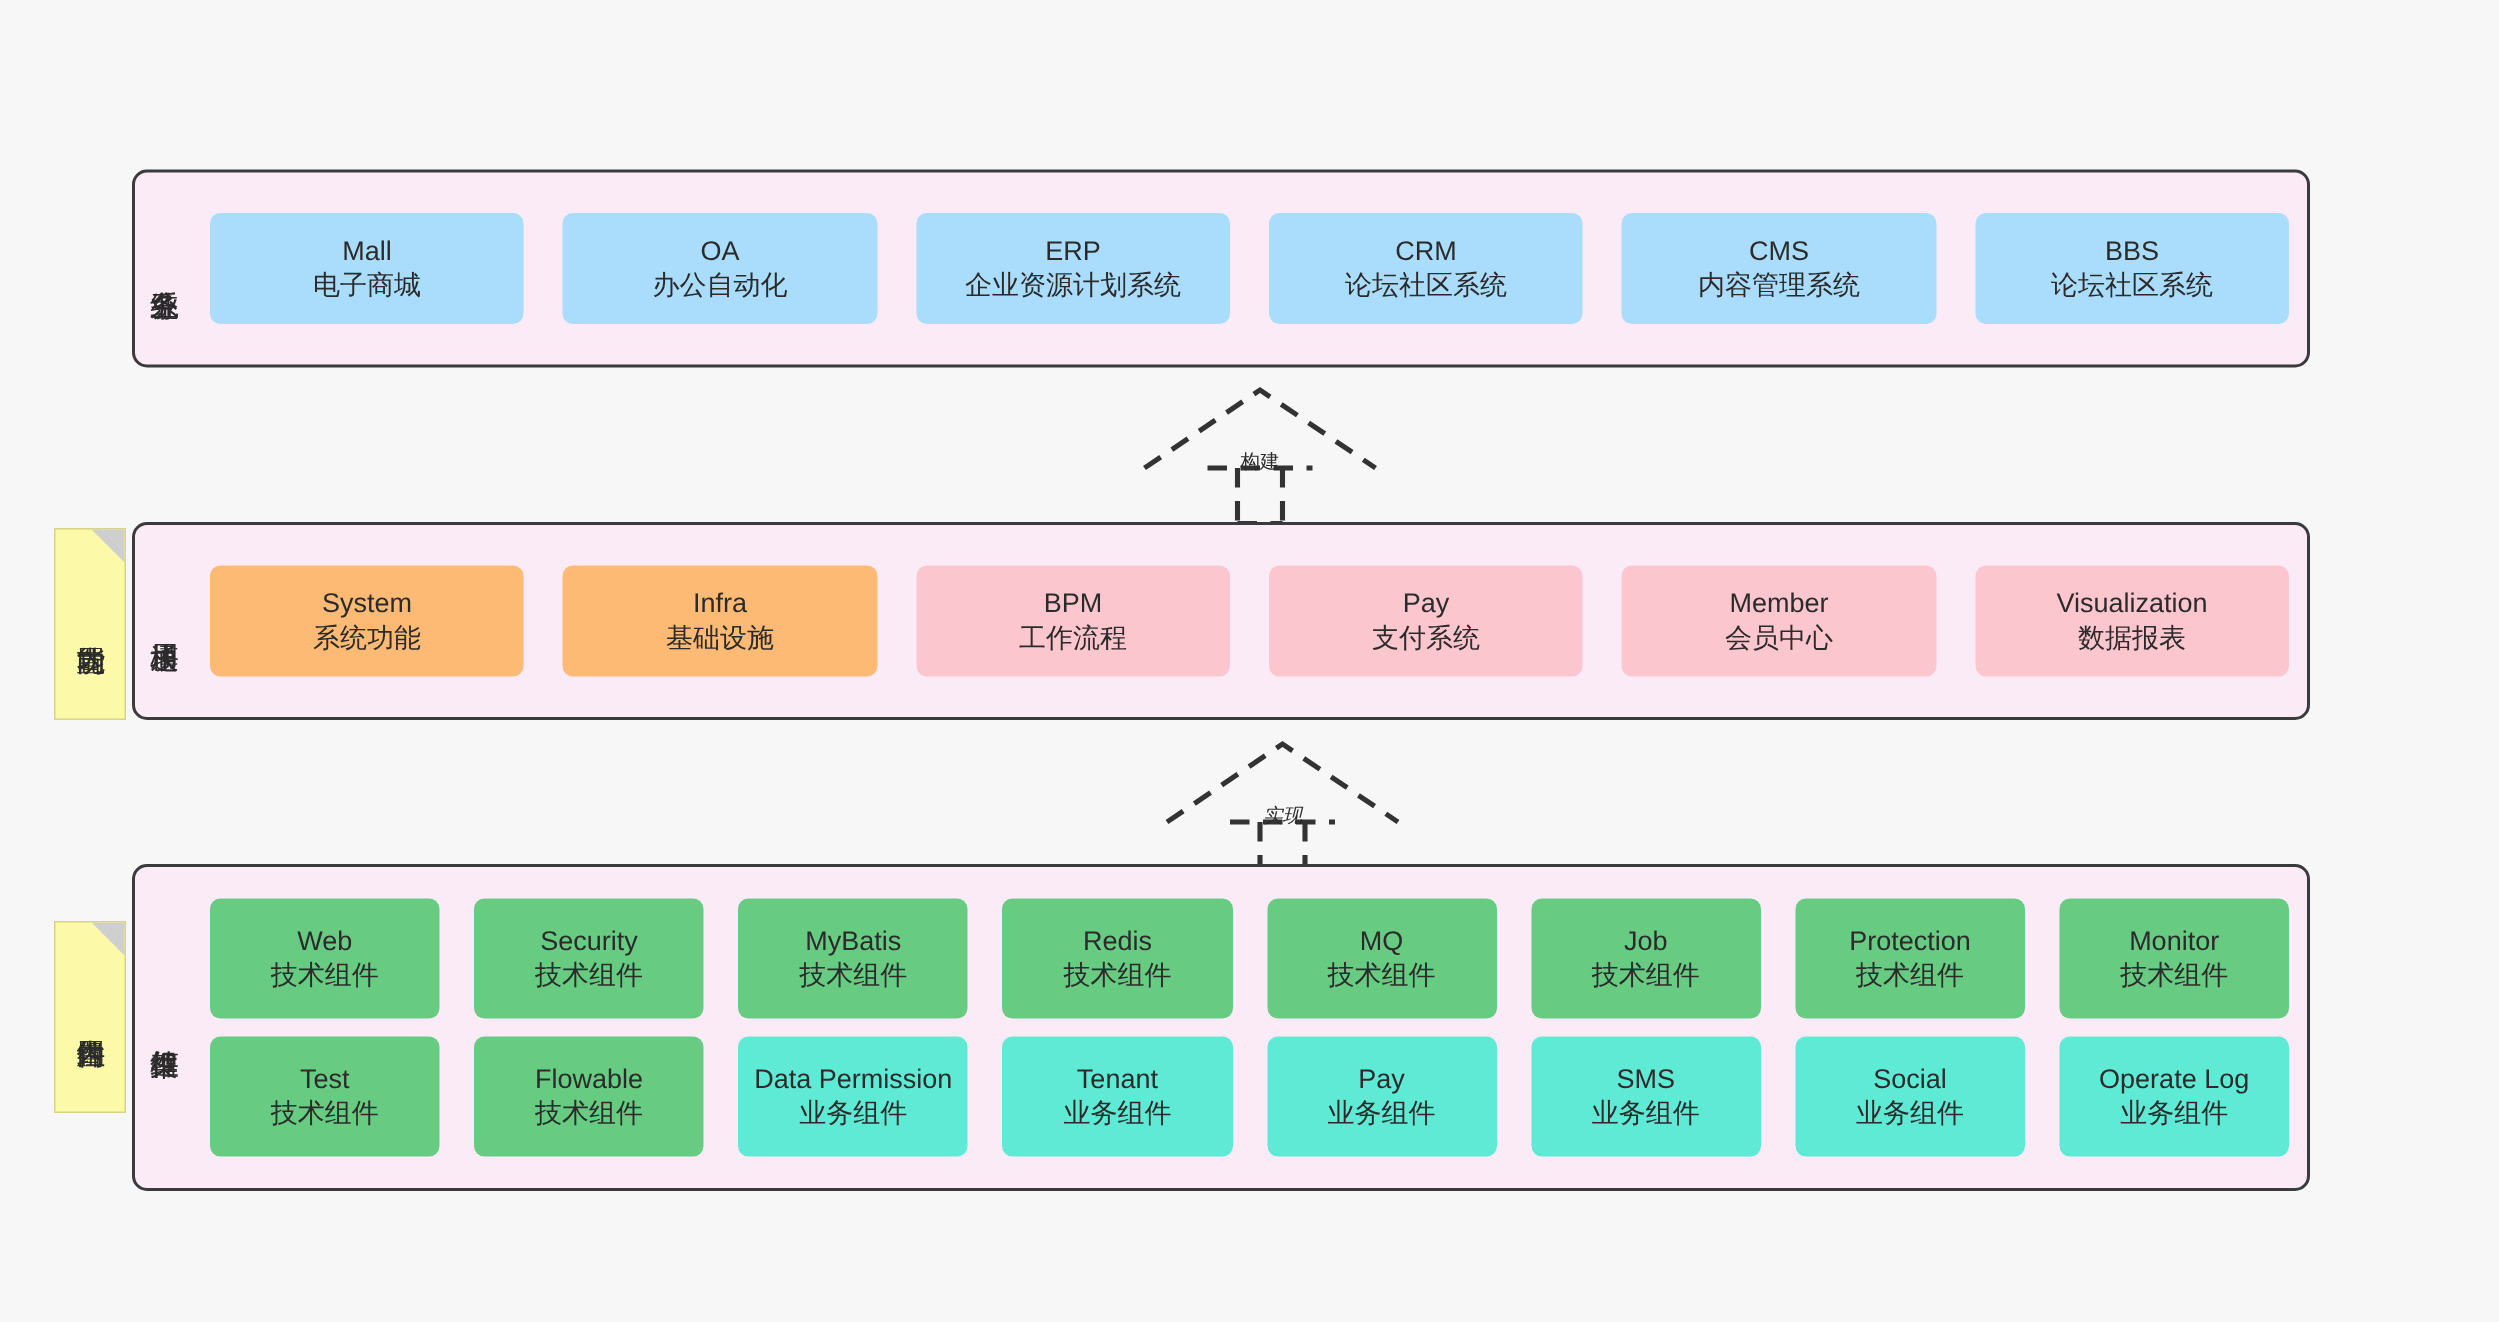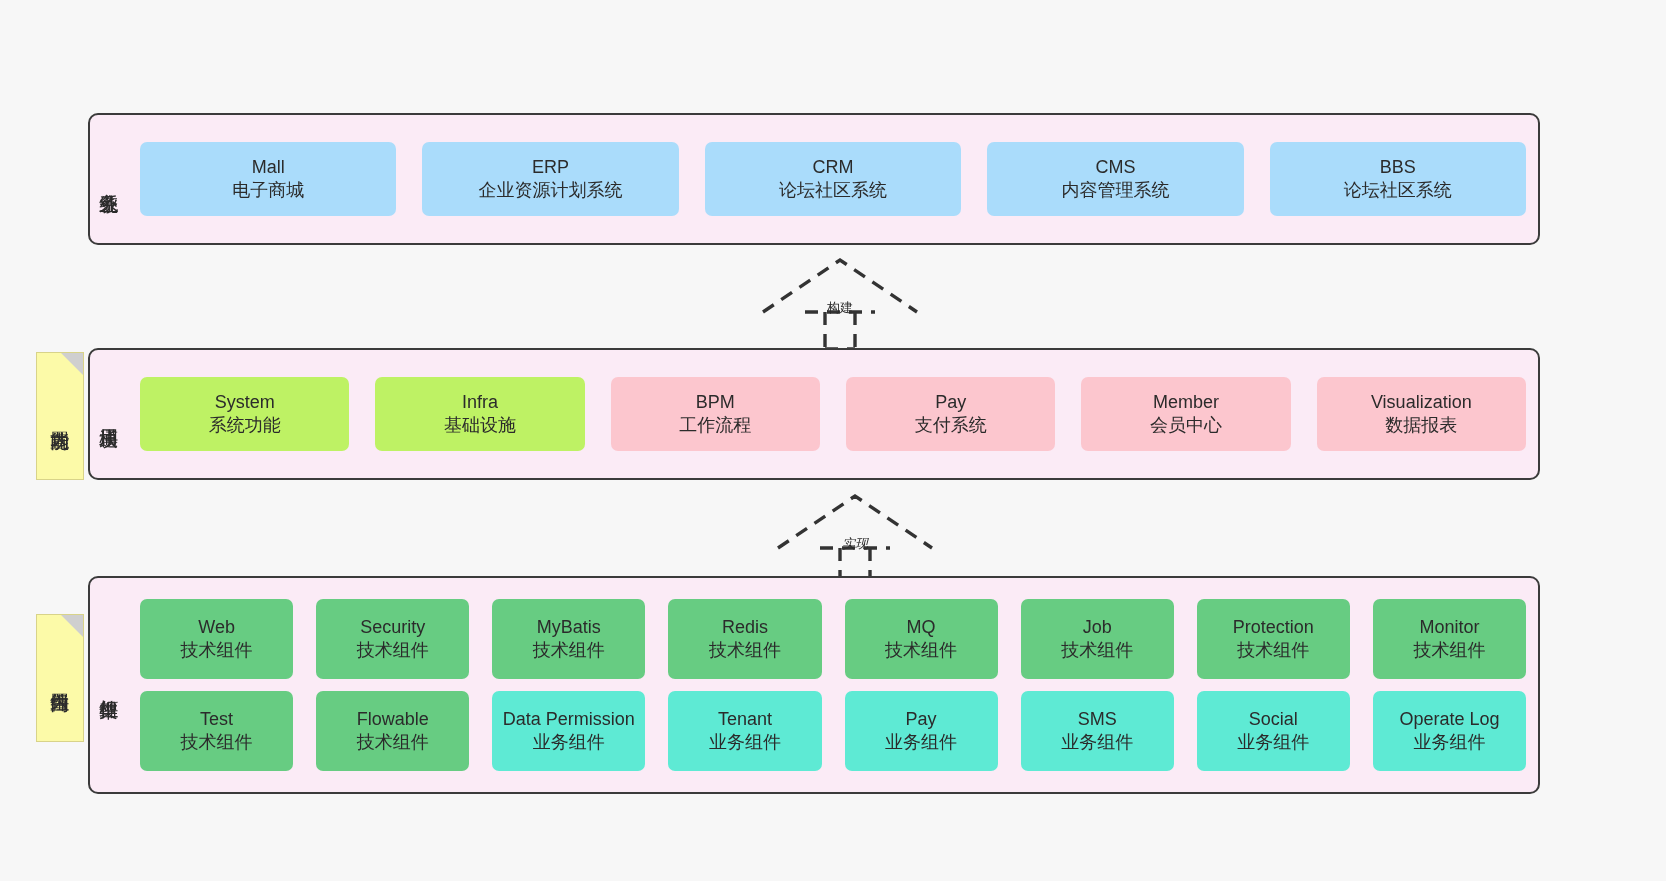--- a/index.html
+++ b/index.html
@@ -75,21 +75,21 @@
     font-size: 18px;
     line-height: 1.26;
     color: #2b2b2b;
     box-sizing: border-box;
     padding: 4px 6px;
   }
   .card .en { display: block; }
   .card .cn { display: block; }
 
   .card.blue      { background: #aadcfb; }
-  .card.red       { background: #bef264; }
+  .card.red       { background: #fdba74; }
   .card.pink      { background: #fcc6ce; }
   .card.green     { background: #67cc82; }
   .card.lgreen    { background: #5eead4; }
 
   
   #layer-business { left: 88px; top: 113px; width: 1452px; height: 132px; }
   #layer-business .card { height: 74px; }
 
   #layer-common   { left: 88px; top: 348px; width: 1452px; height: 132px; }
   #layer-common .card { height: 74px; }
@@ -152,20 +152,24 @@
 
 <div class="canvas">
 
   <div class="layer" id="layer-business">
     <div class="layer-title">业务系统</div>
     <div class="layer-body">
       <div class="row">
         <div class="card blue">
           <span class="en">Mall</span>
           <span class="cn">电子商城</span>
+        </div>
+        <div class="card blue">
+          <span class="en">OA</span>
+          <span class="cn">办公自动化</span>
         </div>
         <div class="card blue">
           <span class="en">ERP</span>
           <span class="cn">企业资源计划系统</span>
         </div>
         <div class="card blue">
           <span class="en">CRM</span>
           <span class="cn">论坛社区系统</span>
         </div>
         <div class="card blue">

